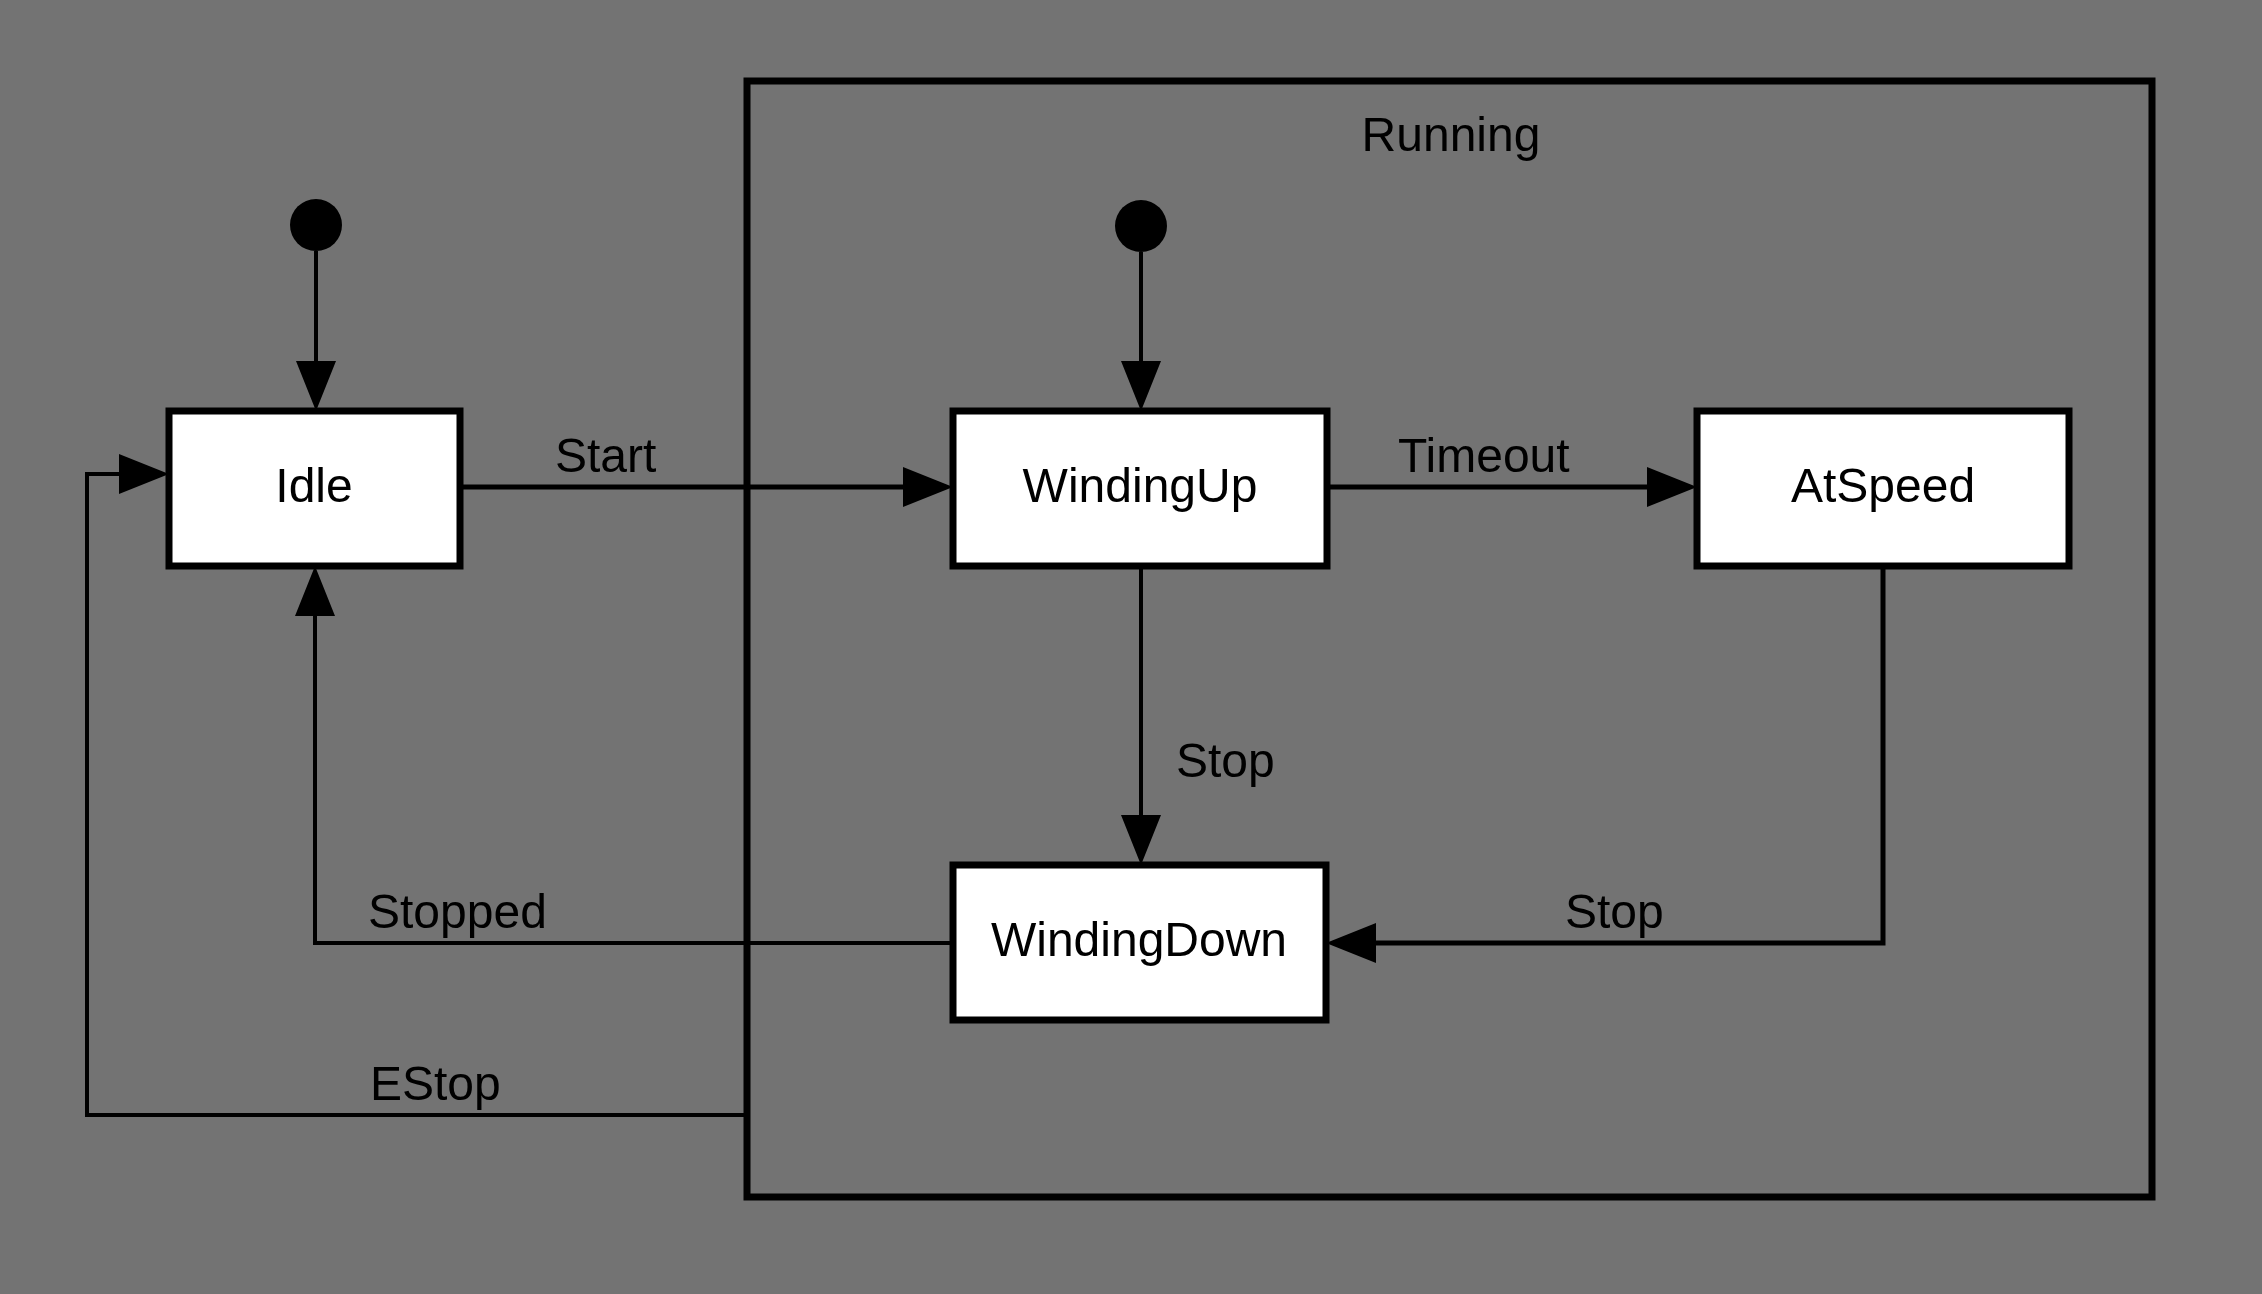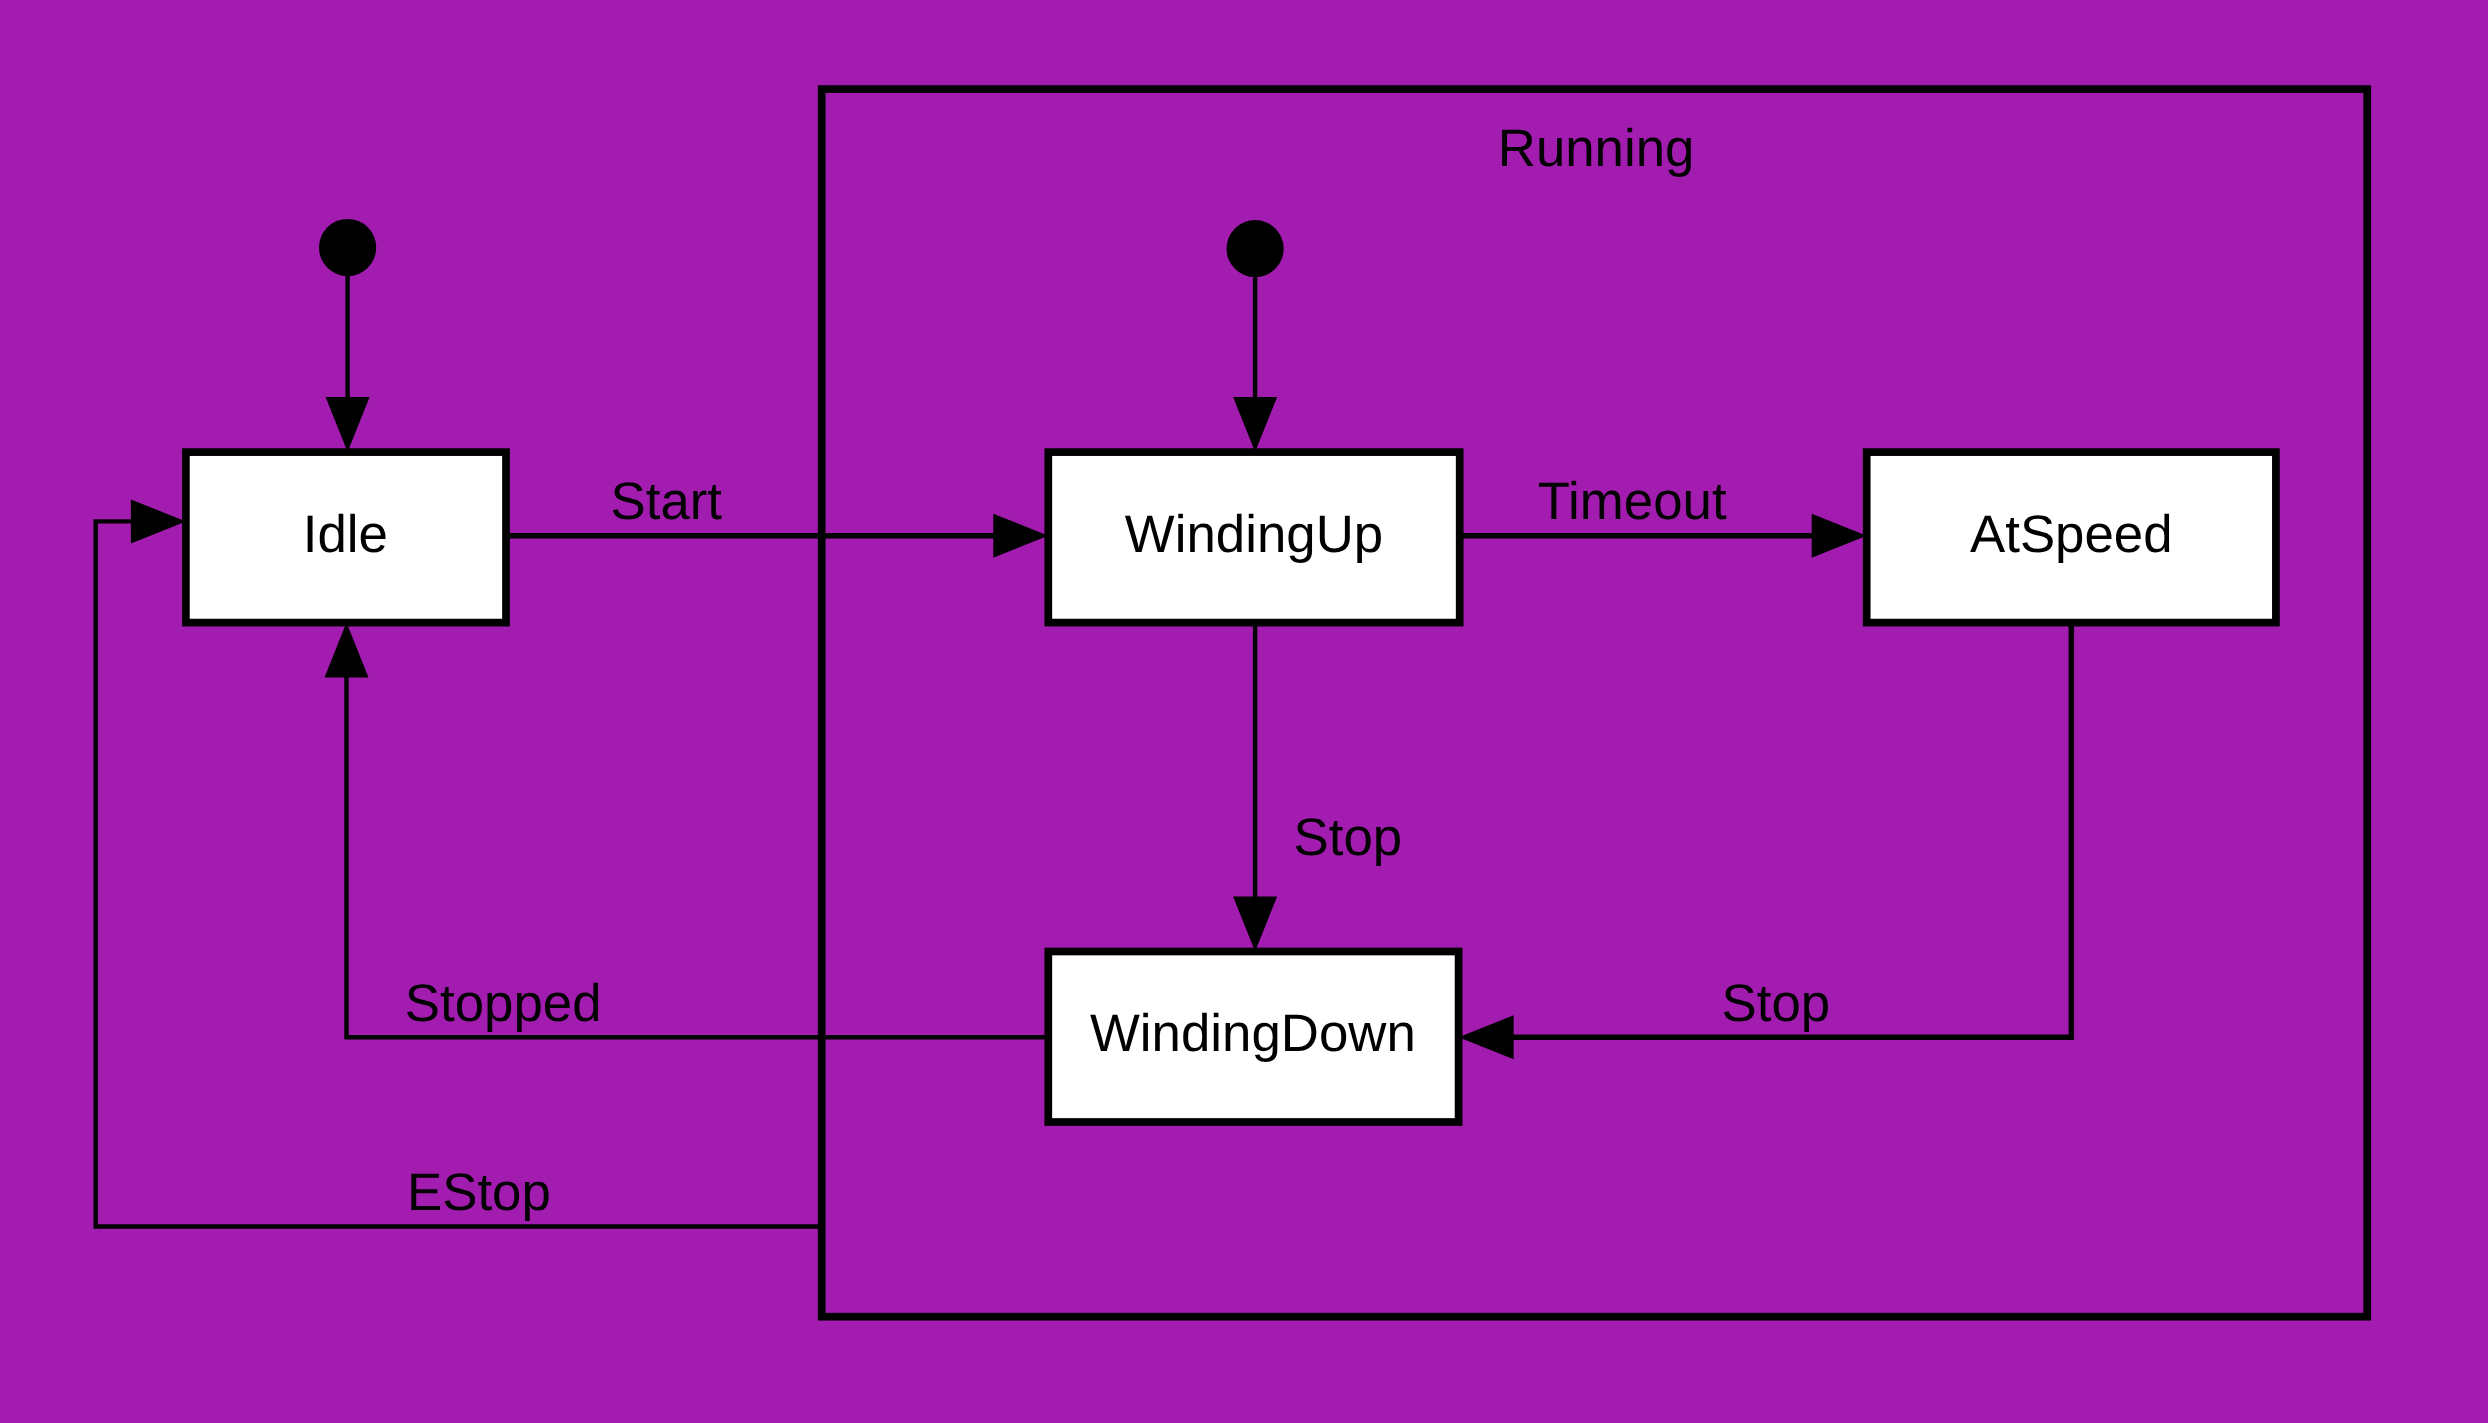--- a/index.html
+++ b/index.html
@@ -7,21 +7,21 @@
     padding: 0;
     background: #ffffff;
   }
   body {
     font-family: "Liberation Sans", sans-serif;
   }
   #canvas {
     position: relative;
     width: 2262px;
     height: 1294px;
-    background: #a21caf;
+    background: #737373;
     overflow: hidden;
   }
   svg.diagram {
     display: block;
     width: 2262px;
     height: 1294px;
   }
   .state-box {
     fill: #ffffff;
     stroke: #000000;

